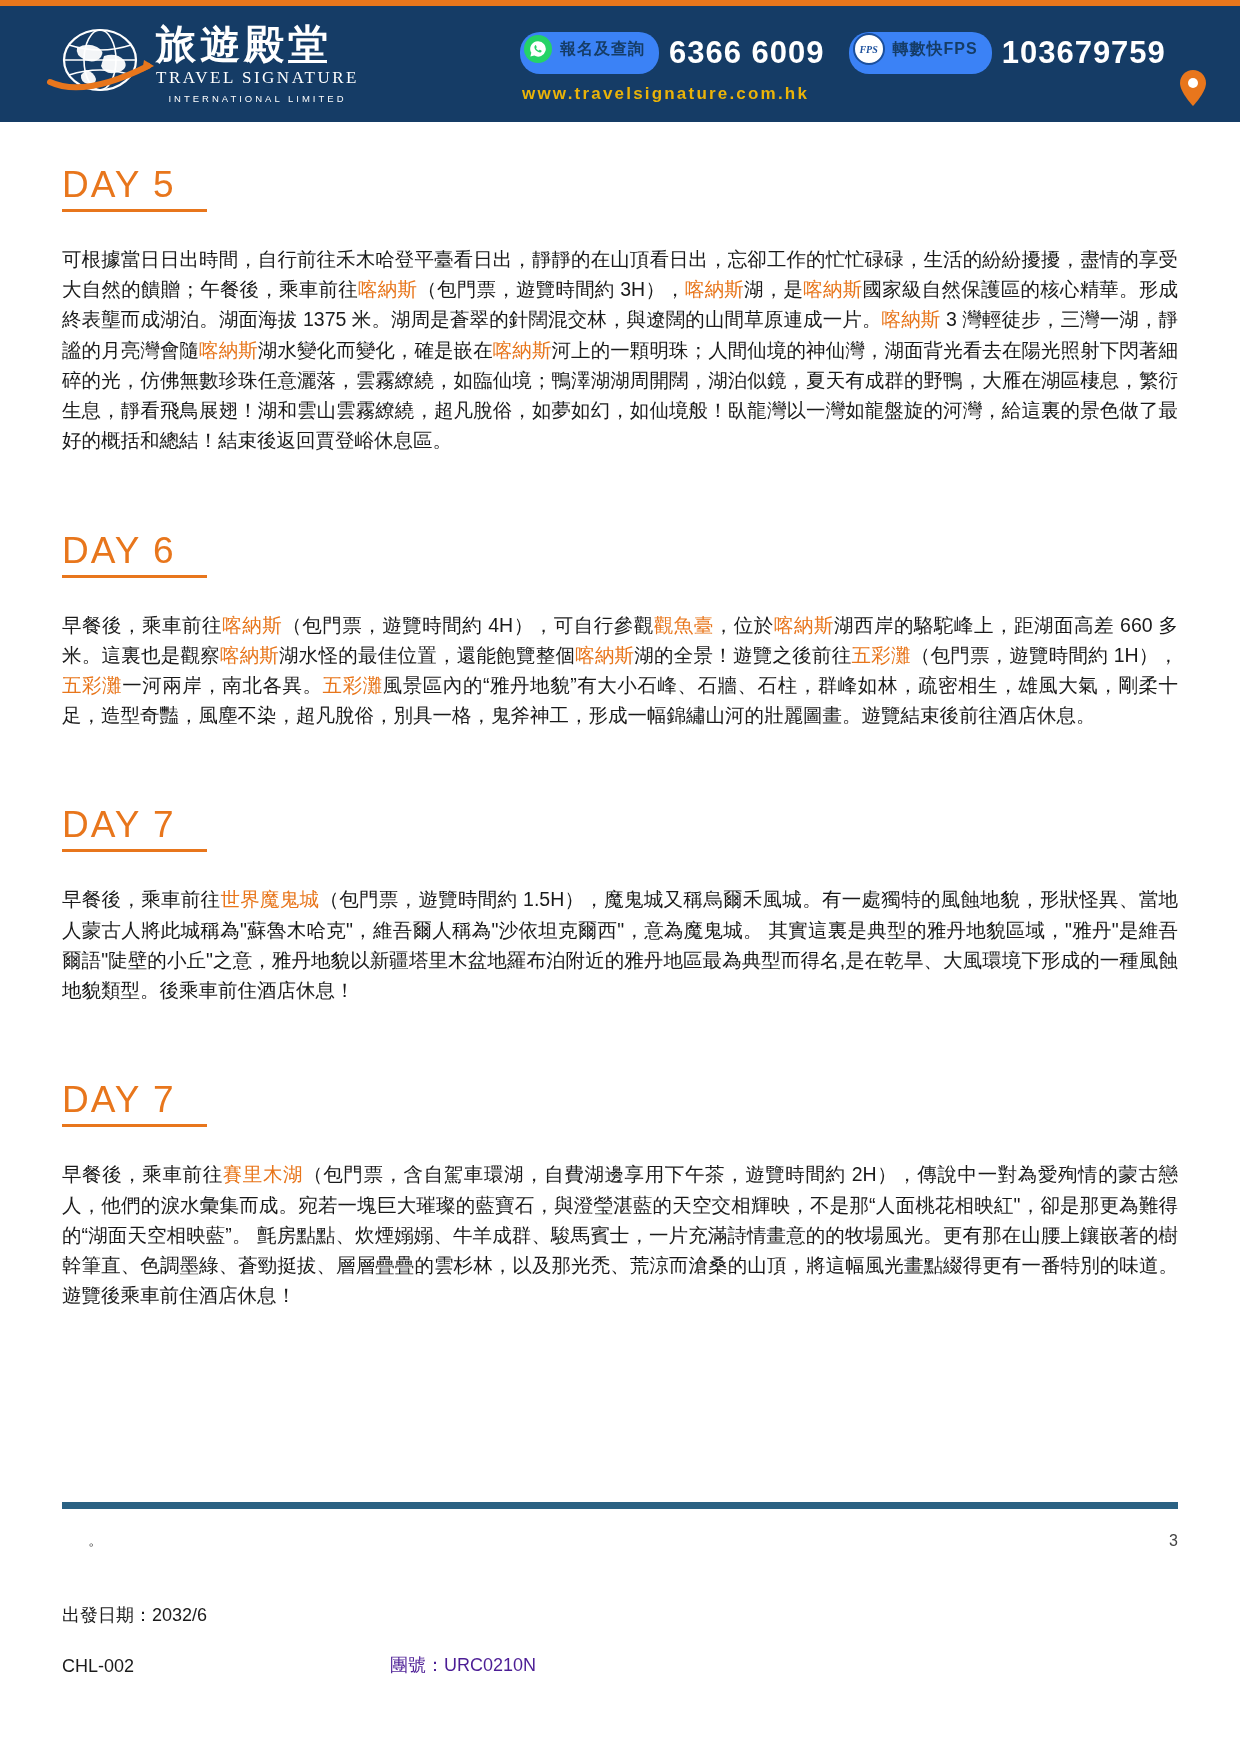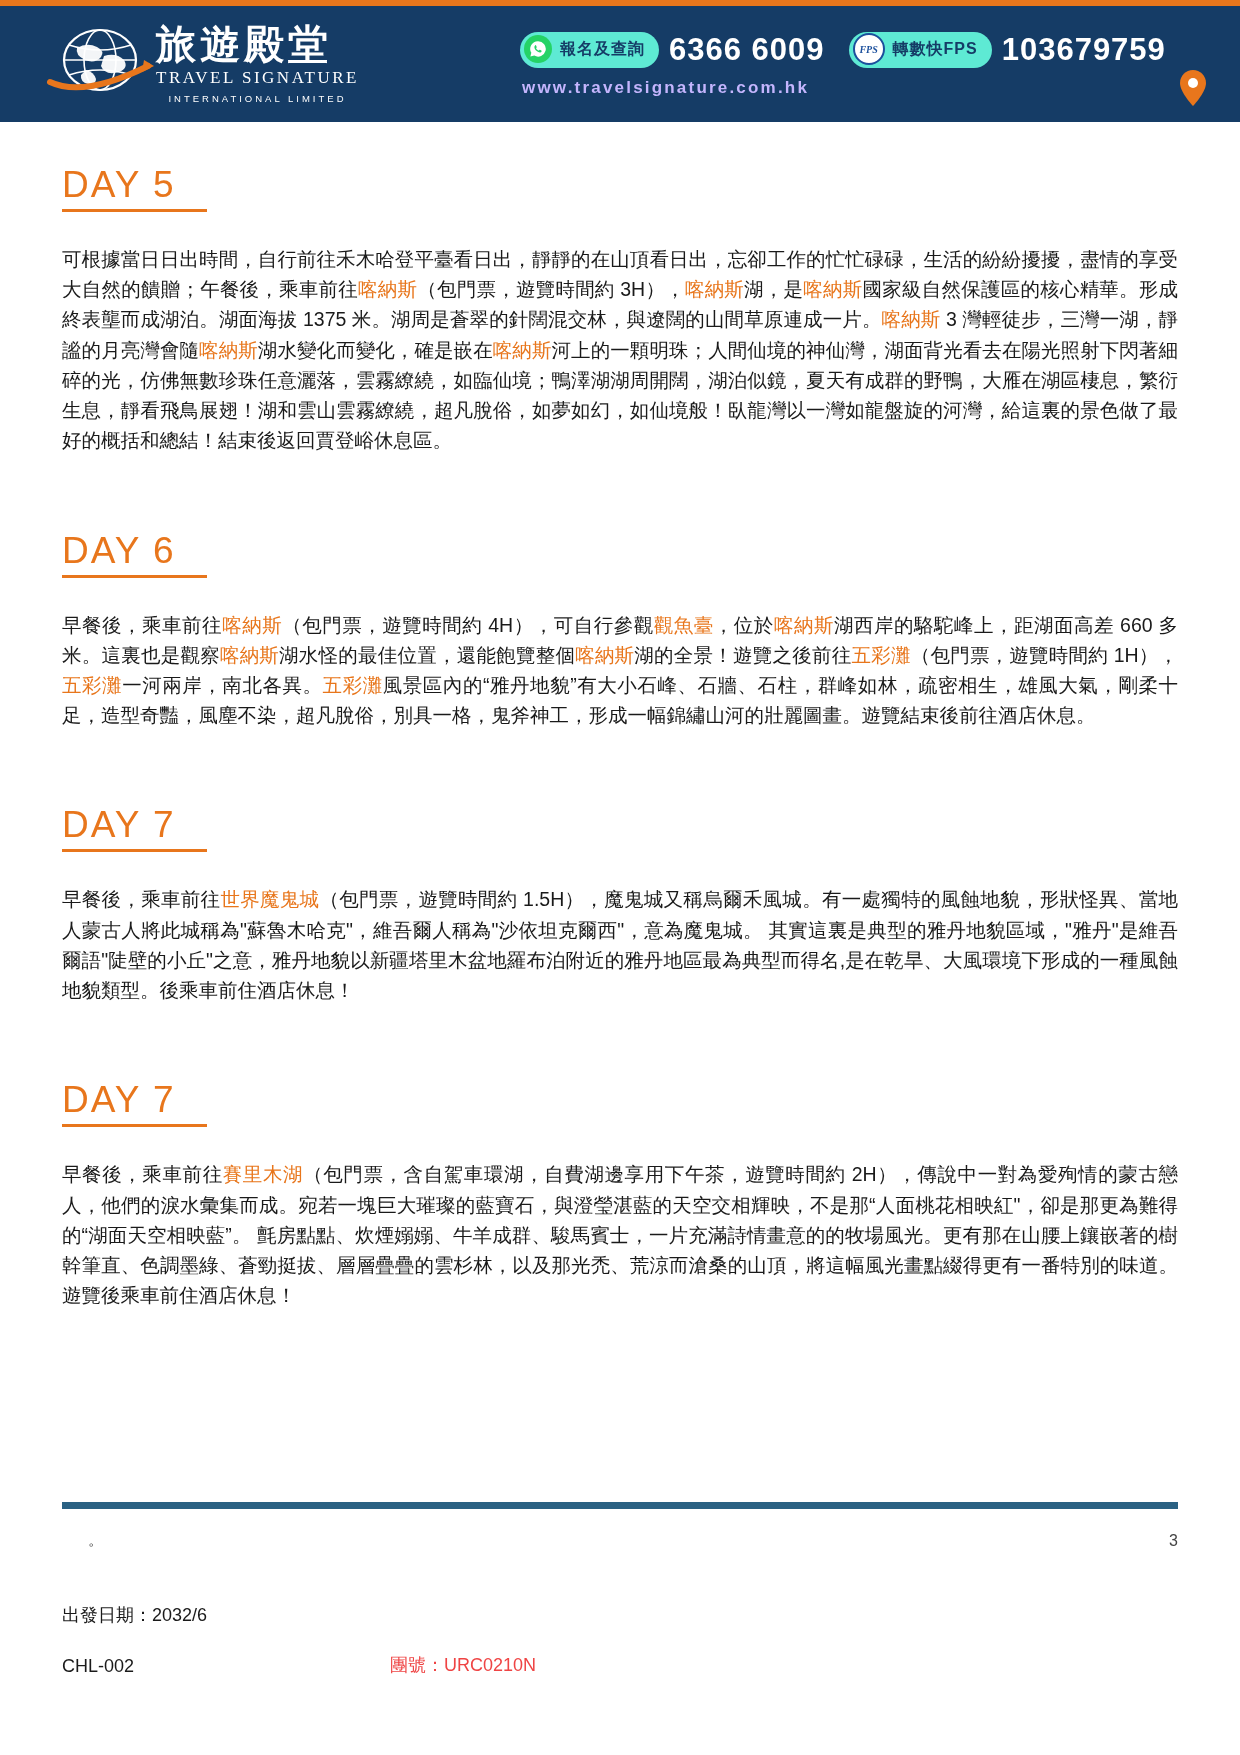--- a/index.html
+++ b/index.html
@@ -75,24 +75,24 @@
     right: 0;
   }
   .contact-row {
     display: flex;
     align-items: center;
     gap: 10px;
   }
   .pill {
     display: inline-flex;
     align-items: center;
-    background: #5eead4;
+    background: #3b82f6;
     border-radius: 20px;
     height: 34px;
-    padding: 0 14px 2px 4px;
+    padding: 0 14px 8px 4px;
     gap: 8px;
   }
   .wa-circle {
     width: 28px;
     height: 28px;
     border-radius: 50%;
     background: #25d366;
     display: flex;
     align-items: center;
     justify-content: center;
@@ -120,21 +120,21 @@
   }
   .phone-num {
     font-size: 31px;
     font-weight: bold;
     color: #ffffff;
     letter-spacing: 1px;
     font-family: "Liberation Sans", sans-serif;
   }
   .website {
     font-size: 17px;
-    color: #c4b5fd;
+    color: #eab308;
     letter-spacing: 2.2px;
     margin-top: 10px;
     margin-left: 2px;
     font-weight: bold;
   }
   .pin {
     position: absolute;
     right: 30px;
     top: 62px;
     width: 34px;
@@ -209,21 +209,21 @@
     left: 62px;
     bottom: 78px;
     font-size: 18px;
     color: #1a1a1a;
   }
   .tour-no {
     position: absolute;
     left: 390px;
     bottom: 78px;
     font-size: 18px;
-    color: #ef4444;
+    color: #4c1d95;
   }
 </style>
 </head>
 <body>
 
 <div class="top-rule"></div>
 
 <div class="header">
 
   <div class="logo-block">

